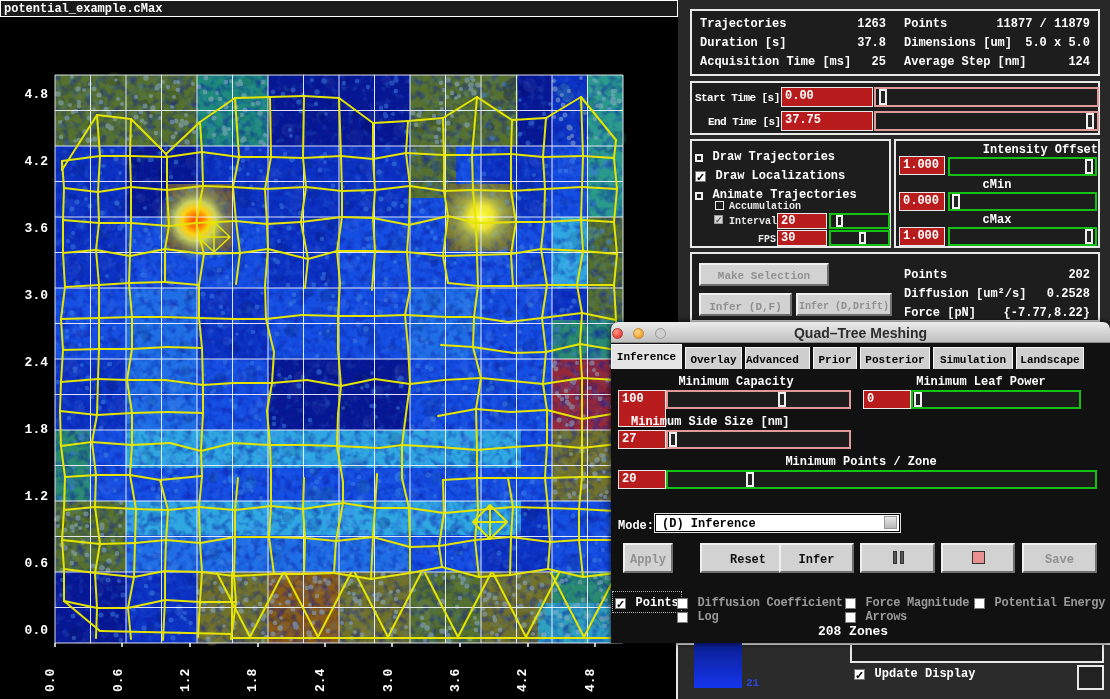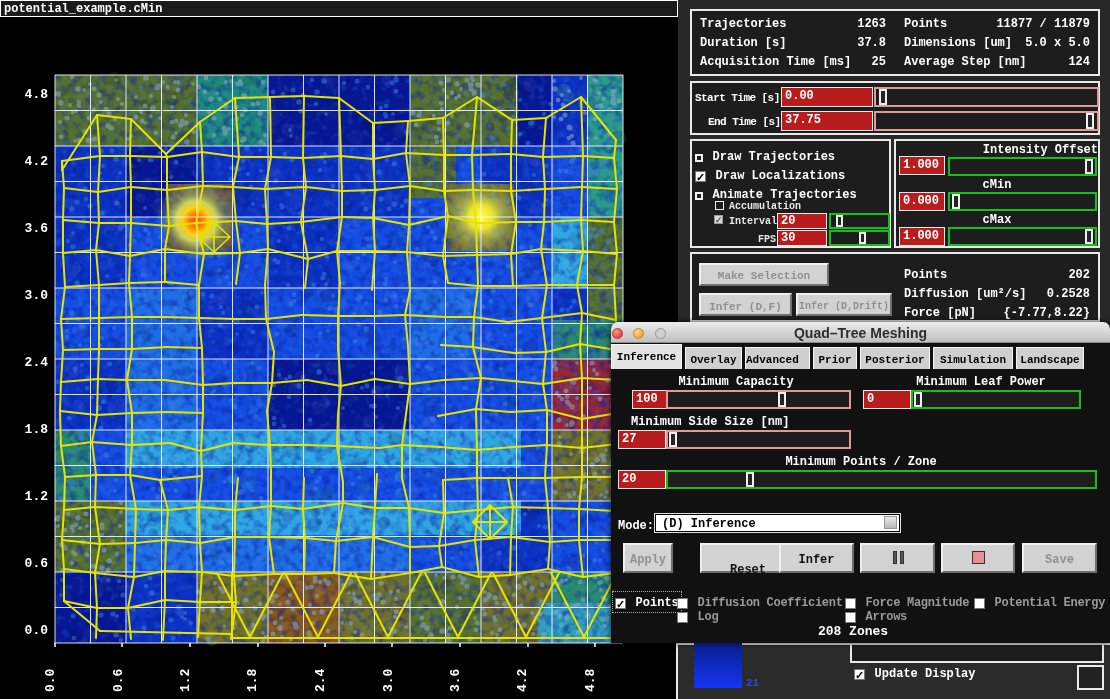--- a/index.html
+++ b/index.html
@@ -2299,21 +2299,21 @@
 <line x1="258" y1="643" x2="258" y2="647"></line>
 <line x1="325" y1="643" x2="325" y2="647"></line>
 <line x1="392" y1="643" x2="392" y2="647"></line>
 <line x1="460" y1="643" x2="460" y2="647"></line>
 <line x1="528" y1="643" x2="528" y2="647"></line>
 <line x1="595" y1="643" x2="595" y2="647"></line>
 </g>
 </svg>
 <div class="abs rightbg"></div>
     <div class="abs" style="left:0;top:0;width:678px;height:17px;background:#1b1b1b;border:1px solid #fff">
-      <span class="t12" style="position:absolute;left:3px;top:2px">potential_example.cMin</span>
+      <span class="t12" style="position:absolute;left:3px;top:2px">potential_example.cMax</span>
     </div>
     <div class="abs panel" style="left:690px;top:9px;width:410px;height:67px">
       <span class="t12 abs" style="left:8px;top:7px">Trajectories</span>
       <span class="t12 abs" style="right:212px;top:7px">1263</span>
       <span class="t12 abs" style="left:212px;top:7px">Points</span>
       <span class="t12 abs" style="right:8px;top:7px">11877 / 11879</span>
       <span class="t12 abs" style="left:8px;top:26px">Duration [s]</span>
       <span class="t12 abs" style="right:212px;top:26px">37.8</span>
       <span class="t12 abs" style="left:212px;top:26px">Dimensions [um]</span>
       <span class="t12 abs" style="right:8px;top:26px">5.0 x 5.0</span>
@@ -2397,21 +2397,21 @@
       </div>
       <div class="abs" style="left:0px;top:22px;width:71px;height:25px;background:#e4e4e4;border:1px solid #f5f5f5;border-bottom:none;color:#000;font-size:11px;text-align:center;padding-top:6px">Inference</div>
       <div class="abs" style="left:74px;top:25px;width:57px;height:22px;background:#cfcfcf;border:1px solid #f5f5f5;border-bottom:none;color:#000;font-size:11px;text-align:center;padding-top:6px">Overlay</div>
       <div class="abs" style="left:134px;top:25px;width:65px;height:22px;background:#cfcfcf;border:1px solid #f5f5f5;border-bottom:none;color:#000;font-size:11px;padding-top:6px">Advanced</div>
       <div class="abs" style="left:202px;top:25px;width:44px;height:22px;background:#cfcfcf;border:1px solid #f5f5f5;border-bottom:none;color:#000;font-size:11px;text-align:center;padding-top:6px">Prior</div>
       <div class="abs" style="left:249px;top:25px;width:70px;height:22px;background:#cfcfcf;border:1px solid #f5f5f5;border-bottom:none;color:#000;font-size:11px;text-align:center;padding-top:6px">Posterior</div>
       <div class="abs" style="left:322px;top:25px;width:80px;height:22px;background:#cfcfcf;border:1px solid #f5f5f5;border-bottom:none;color:#000;font-size:11px;text-align:center;padding-top:6px">Simulation</div>
       <div class="abs" style="left:405px;top:25px;width:68px;height:22px;background:#cfcfcf;border:1px solid #f5f5f5;border-bottom:none;color:#000;font-size:11px;text-align:center;padding-top:6px">Landscape</div>
       <div class="abs" style="left:0;top:47px;width:499px;height:274px;background:#111">
         <div class="t13 abs" style="left:40px;top:7px;width:170px;text-align:center">Minimum Capacity</div>
-        <div class="vbox abs" style="left:21px;top:21px;width:48px;height:19px">100</div>
+        <div class="vbox abs" style="left:7px;top:21px;width:48px;height:37px">100</div>
         <div class="sl pink" style="left:55px;top:21px;width:185px;height:19px">
           <div class="hdl" style="left:110px"></div>
         </div>
         <div class="t13 abs" style="left:280px;top:7px;width:180px;text-align:center">Minimum Leaf Power</div>
         <div class="vbox abs" style="left:252px;top:21px;width:48px;height:19px">0</div>
         <div class="sl green" style="left:300px;top:21px;width:170px;height:19px">
           <div class="hdl" style="left:1px"></div>
         </div>
         <div class="t13 abs" style="left:20px;top:47px;width:220px;text-align:left">Minimum Side Size [nm]</div>
         <div class="vbox abs" style="left:7px;top:61px;width:48px;height:19px">27</div>
@@ -2419,21 +2419,21 @@
           <div class="hdl" style="left:1px"></div>
         </div>
         <div class="t13 abs" style="left:140px;top:87px;width:220px;text-align:center">Minimum Points / Zone</div>
         <div class="vbox abs" style="left:7px;top:101px;width:48px;height:19px">20</div>
         <div class="sl green" style="left:55px;top:101px;width:431px;height:19px">
           <div class="hdl" style="left:78px"></div>
         </div>
         <span class="t13 abs" style="left:7px;top:151px">Mode:</span>
         <div class="abs" style="left:44px;top:145px;width:245px;height:18px;background:#fff;border:1px solid #000;outline:1px solid #ddd;color:#000;font-size:12px;padding:2px 0 0 6px">(D) Inference<div class="abs" style="right:2px;top:1px;width:13px;height:13px;background:linear-gradient(#e8e8e8,#b8b8b8);border:1px solid #999"></div></div>
         <div class="btn dis" style="left:12px;top:174px;width:50px;height:30px;padding-top:8px">Apply</div>
-        <div class="btn" style="left:89px;top:174px;width:96px;height:30px;padding-top:18px">Reset</div>
+        <div class="btn" style="left:89px;top:174px;width:96px;height:30px;padding-top:8px">Reset</div>
         <div class="btn" style="left:168px;top:174px;width:75px;height:30px;padding-top:8px">Infer</div>
         <div class="btn" style="left:249px;top:174px;width:75px;height:30px;padding-top:8px"></div>
         <div class="btn" style="left:330px;top:174px;width:74px;height:30px;padding-top:8px"></div>
         <div class="btn dis" style="left:411px;top:174px;width:75px;height:30px;padding-top:8px">Save</div>
         <div class="abs" style="left:282px;top:182px;width:4px;height:13px;background:#555;border:1px solid #333"></div>
         <div class="abs" style="left:289px;top:182px;width:4px;height:13px;background:#555;border:1px solid #333"></div>
         <div class="abs" style="left:361px;top:182px;width:13px;height:13px;background:#e89090;border:1px solid #333"></div>
         <div class="abs" style="left:1px;top:222px;border:1px dotted #aaa;padding:1px 2px"><span class="cbc">✓</span> <span style="color:#fff;font-size:12px">Points</span></div>
         <div class="abs" style="left:66px;top:224px;white-space:nowrap"><span class="cbc" style="color:#fff">&nbsp;</span> <span style="color:#9a9a9a;font-size:12px;letter-spacing:-0.3px">Diffusion Coefficient</span></div>
         <div class="abs" style="left:234px;top:224px;white-space:nowrap"><span class="cbc">&nbsp;</span> <span style="color:#9a9a9a;font-size:12px;letter-spacing:-0.3px">Force Magnitude</span></div>

